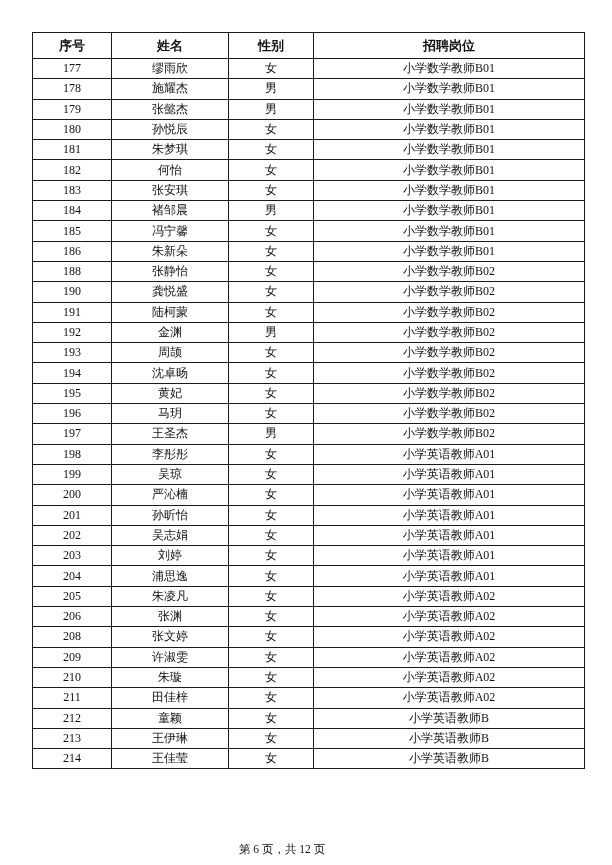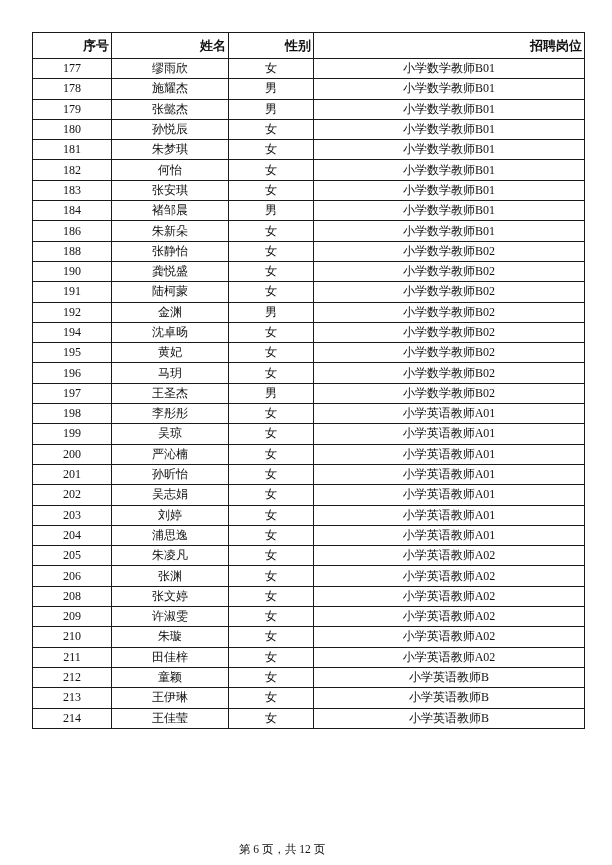--- a/index.html
+++ b/index.html
@@ -29,21 +29,20 @@
     text-align: center;
     vertical-align: middle;
     padding: 0 2px;
     white-space: nowrap;
     overflow: hidden;
   }
   table.roster th {
     height: 25px;
     font-size: 13px;
     font-weight: bold;
-    text-align: right;
   }
   table.roster td {
     height: 19.3px;
     font-size: 12px;
     font-weight: normal;
   }
   .page-footer {
     position: absolute;
     left: 0;
     top: 842px;
@@ -114,20 +113,26 @@
     <td>女</td>
     <td>小学数学教师B01</td>
   </tr>
       <tr>
     <td>184</td>
     <td>褚邹晨</td>
     <td>男</td>
     <td>小学数学教师B01</td>
   </tr>
       <tr>
+    <td>185</td>
+    <td>冯宁馨</td>
+    <td>女</td>
+    <td>小学数学教师B01</td>
+  </tr>
+      <tr>
     <td>186</td>
     <td>朱新朵</td>
     <td>女</td>
     <td>小学数学教师B01</td>
   </tr>
       <tr>
     <td>188</td>
     <td>张静怡</td>
     <td>女</td>
     <td>小学数学教师B02</td>
@@ -141,20 +146,26 @@
       <tr>
     <td>191</td>
     <td>陆柯蒙</td>
     <td>女</td>
     <td>小学数学教师B02</td>
   </tr>
       <tr>
     <td>192</td>
     <td>金渊</td>
     <td>男</td>
+    <td>小学数学教师B02</td>
+  </tr>
+      <tr>
+    <td>193</td>
+    <td>周颉</td>
+    <td>女</td>
     <td>小学数学教师B02</td>
   </tr>
       <tr>
     <td>194</td>
     <td>沈卓旸</td>
     <td>女</td>
     <td>小学数学教师B02</td>
   </tr>
       <tr>
     <td>195</td>

